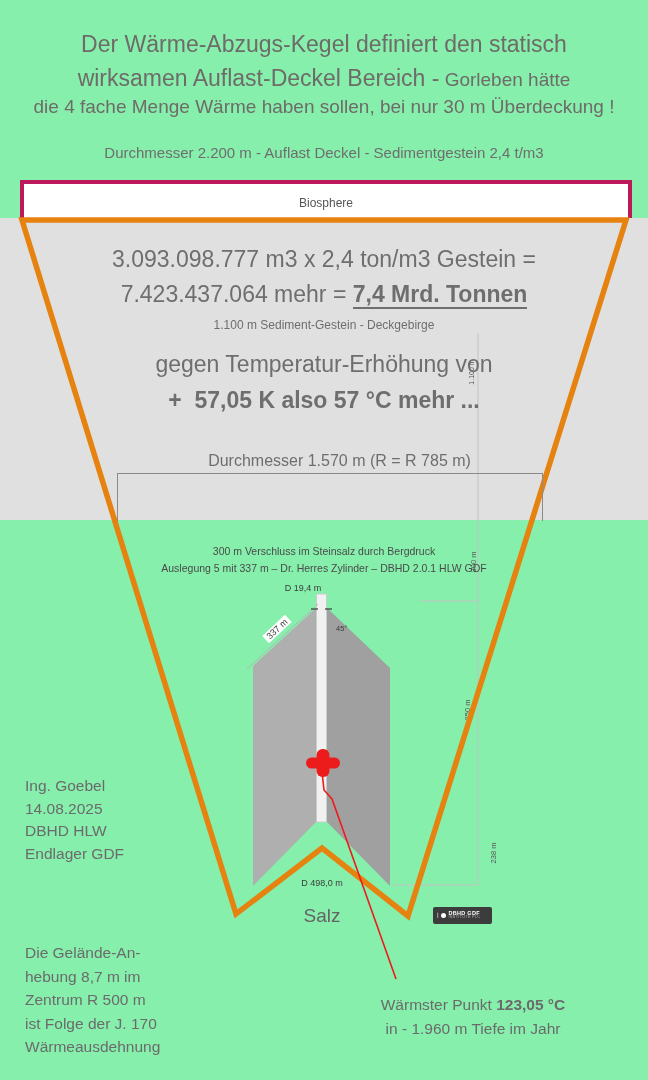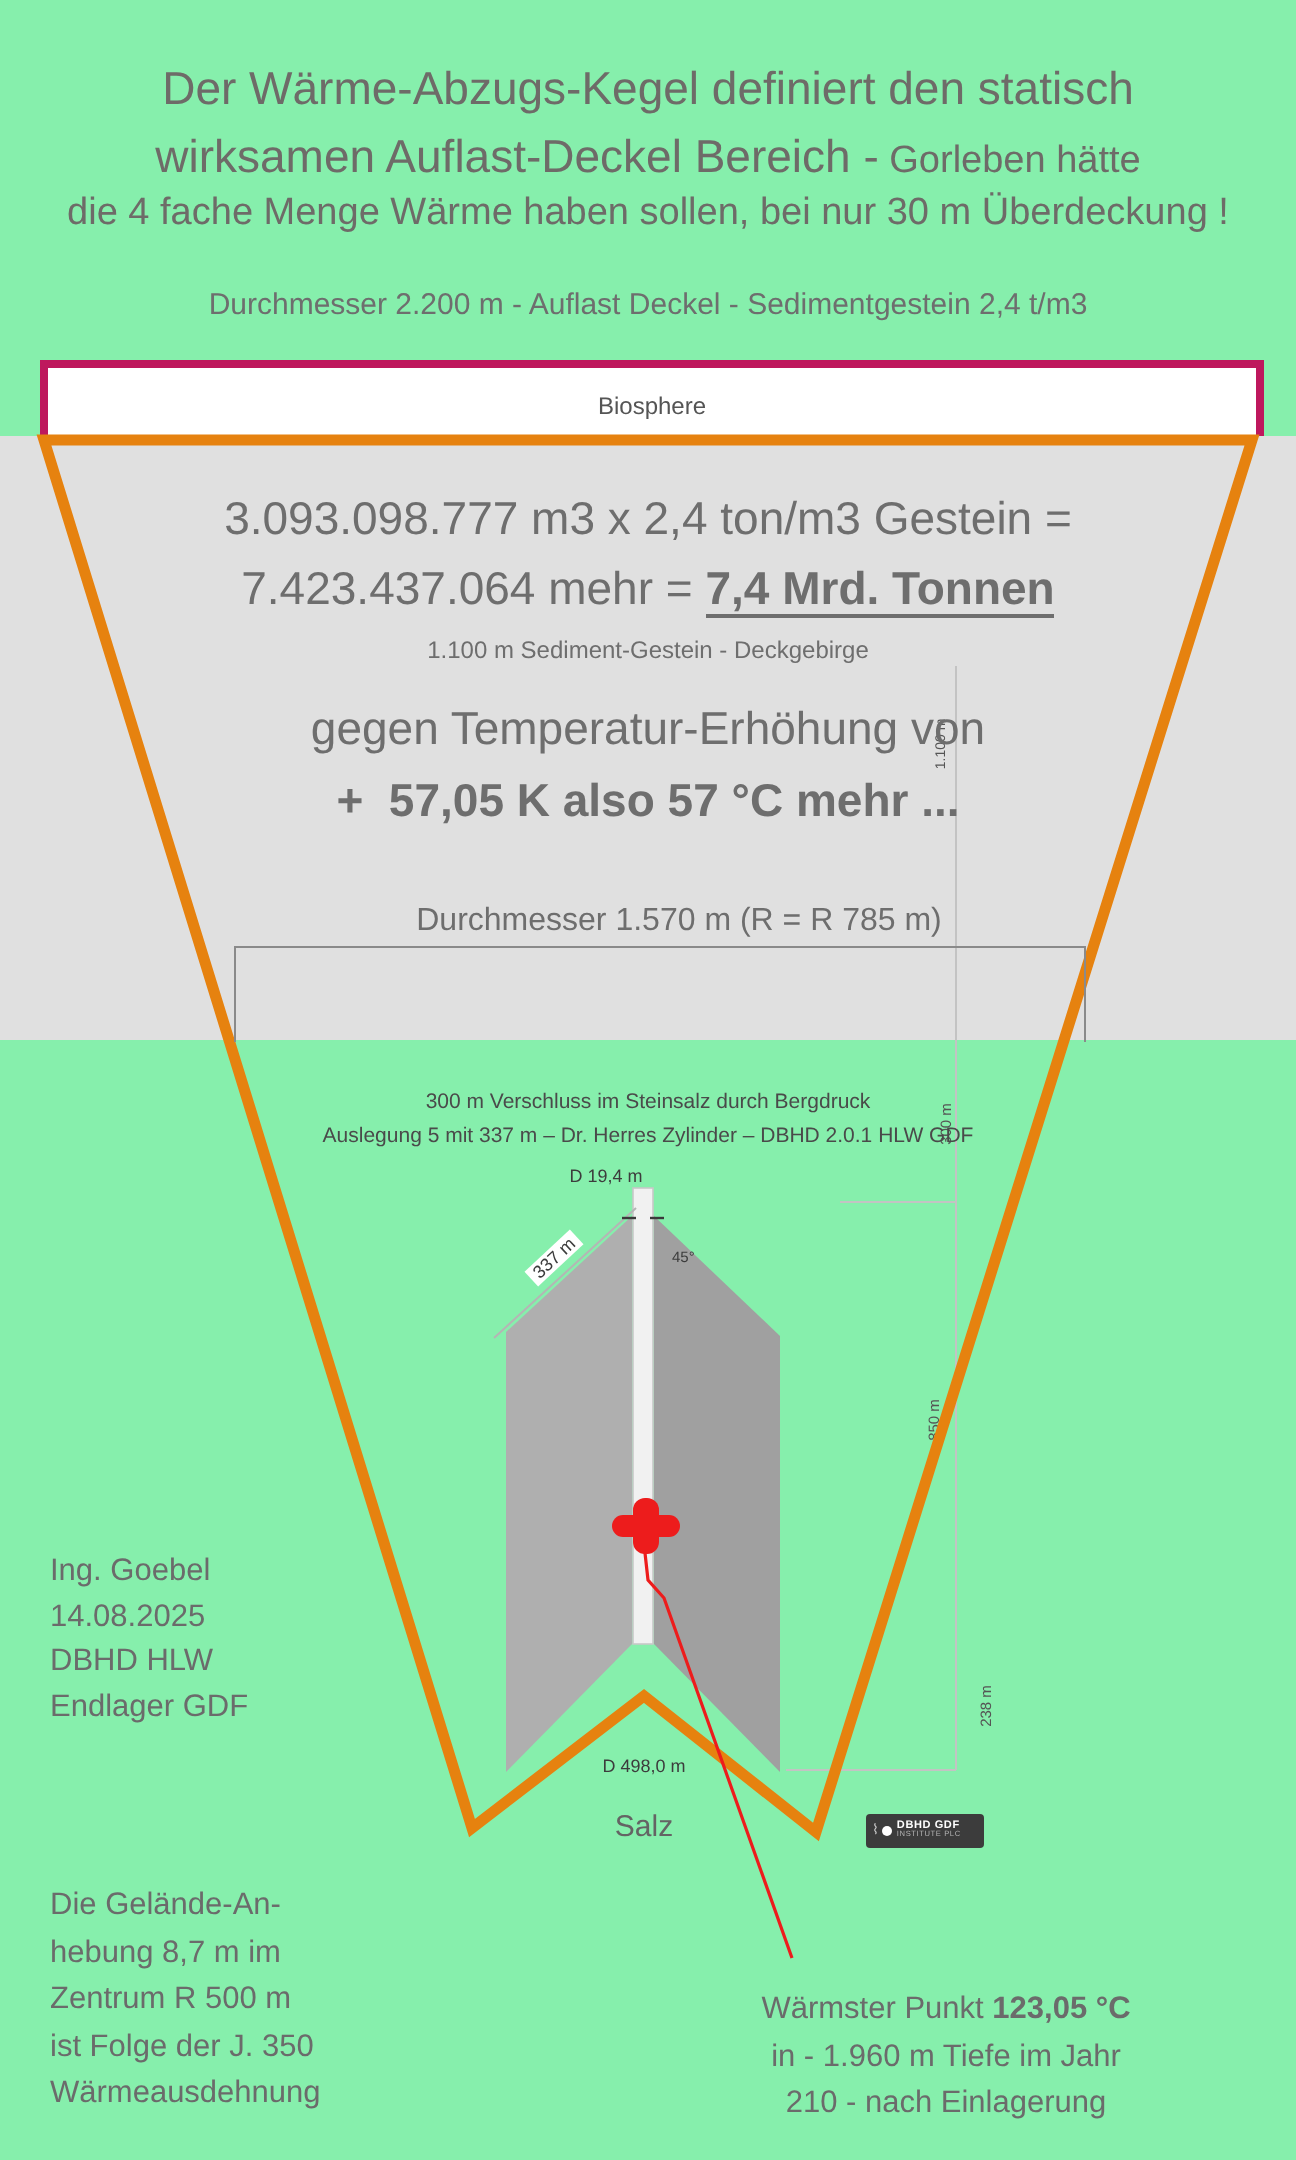--- a/index.html
+++ b/index.html
@@ -24,21 +24,21 @@
   .blk{font-size:15.5px;color:#6B6B6B;line-height:22.5px;white-space:nowrap;}
   .uline{border-bottom:2px solid #6E6E6E;font-weight:bold;}
   .pre{white-space:pre;}
   .logo-box{left:433px;top:907px;width:59px;height:17px;background:#3C3C3C;border-radius:2px;
             display:flex;align-items:center;gap:2px;padding:0 3px;box-sizing:border-box;}
   .logo-dot{width:5px;height:5px;border-radius:50%;background:#ffffff;flex:0 0 auto;}
   .logo-brace{color:#cccccc;font-size:7px;line-height:7px;}
   .logo-txt{display:flex;flex-direction:column;line-height:1;}
   .logo-name{font-size:5.5px;font-weight:bold;color:#ffffff;letter-spacing:.3px;}
   .logo-sub{font-size:3.8px;color:#b5b5b5;letter-spacing:.3px;}
-  .salz{font-size:15px;color:#646464;}
+  .salz{font-size:19px;color:#646464;}
   svg{position:absolute;left:0;top:0;}
 </style>
 </head>
 <body>
 
 <div id="canvas">
 
   <div class="abs ctr ttl t-lg" style="top:28px;">Der Wärme-Abzugs-Kegel definiert den statisch</div>
   <div class="abs ctr ttl" style="top:62px;"><span class="t-lg">wirksamen Auflast-Deckel Bereich -</span><span class="t-md"> Gorleben hätte</span></div>
   <div class="abs ctr ttl t-md" style="top:96px;">die 4 fache Menge Wärme haben sollen, bei nur 30 m Überdeckung !</div>
@@ -112,23 +112,22 @@
     <div>Ing. Goebel</div>
     <div>14.08.2025</div>
     <div>DBHD HLW</div>
     <div>Endlager GDF</div>
   </div>
 
   <div class="abs blk" style="left:25px;top:941px;line-height:23.5px;">
     <div>Die Gelände-An-</div>
     <div>hebung 8,7 m im</div>
     <div>Zentrum R 500 m</div>
-    <div>ist Folge der J. 350</div>
+    <div>ist Folge der J. 170</div>
     <div>Wärmeausdehnung</div>
   </div>
 
   <div class="abs blk" style="left:333px;top:993px;width:280px;text-align:center;line-height:23.5px;">
     <div><span>Wärmster Punkt </span><b>123,05 °C</b></div>
     <div>in - 1.960 m Tiefe im Jahr</div>
-    <div>210 - nach Einlagerung</div>
   </div>
 
 </div>
 
 </body></html>

